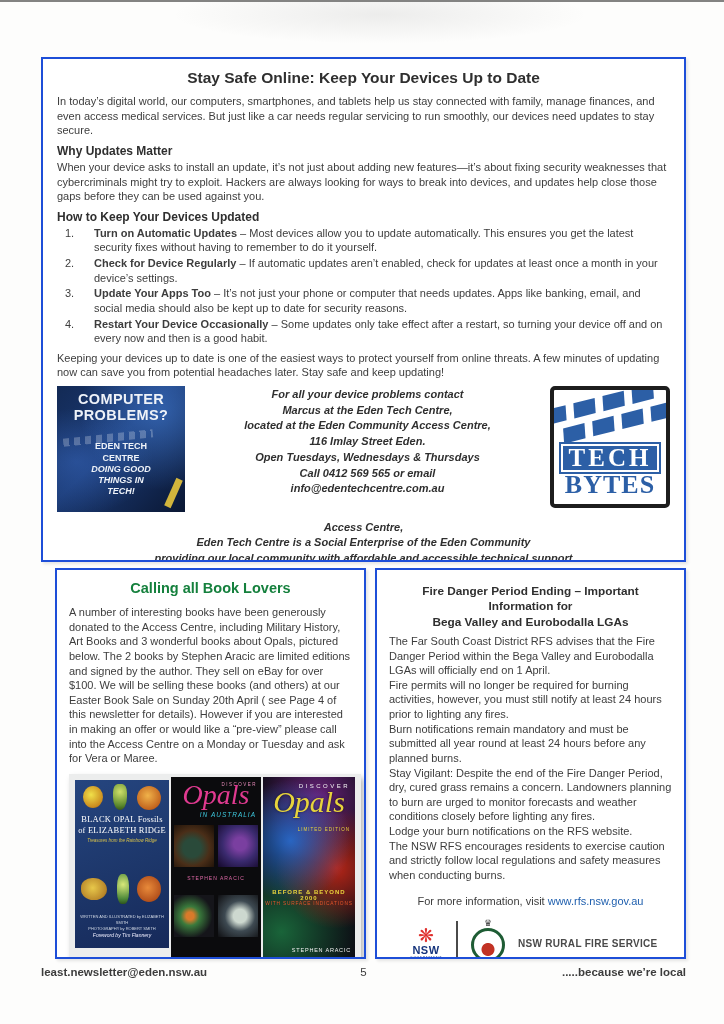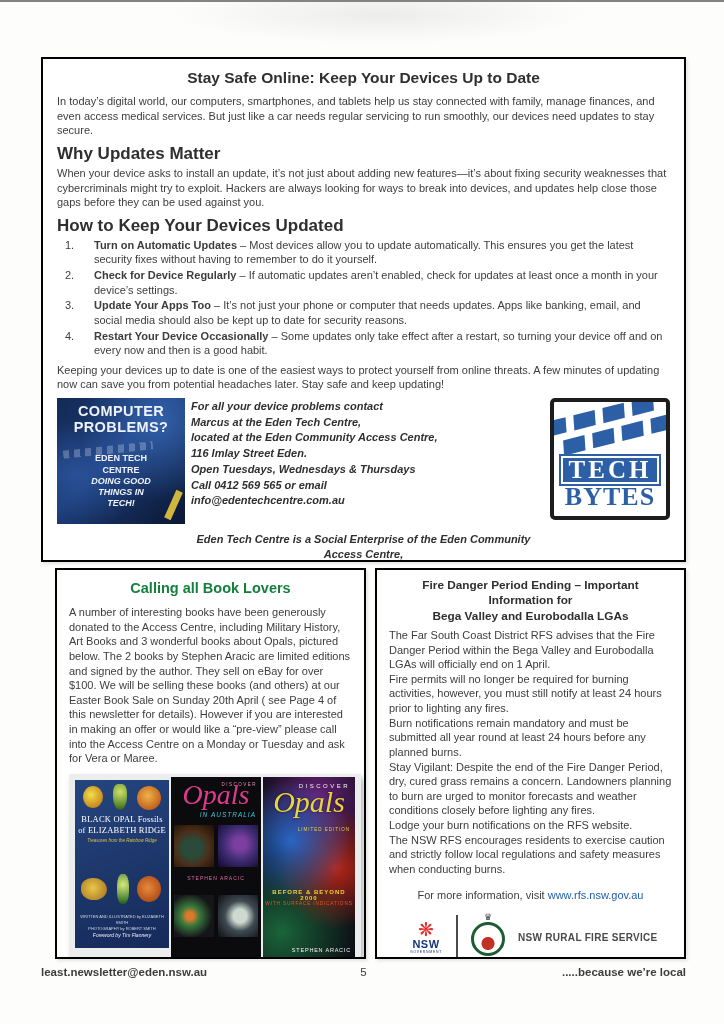--- a/index.html
+++ b/index.html
@@ -8,54 +8,54 @@
     background:#fdfdfc;
     font-family:"Liberation Sans", sans-serif;
     color:#3d3d3d;
     -webkit-font-smoothing:antialiased;
   }
   .scan-topline{position:absolute;top:0;left:0;right:0;height:2px;background:#5a5a5a;opacity:.75;}
   .scan-smudge{position:absolute;top:2px;left:170px;width:420px;height:42px;
     background:radial-gradient(ellipse at 50% 30%, rgba(90,90,90,.10), transparent 70%);}
   .box{
     position:absolute;box-sizing:border-box;background:#fff;
-    border:2px solid #000000;
+    border:2px solid #1d4ed8;
     box-shadow:2px 2px 3px rgba(0,0,0,.10);
     overflow:hidden;
   }
   
   .top-box{left:41px;top:57px;width:645px;height:505px;padding:8px 14px 4px 14px;}
   .article-title{font-size:15.5px;font-weight:bold;color:#2f2f2f;text-align:center;margin:2px 0 7px 0;}
   .body-text{font-size:11px;line-height:1.33;margin:0 0 6px 0;}
-  .sub-heading{font-size:17px;font-weight:bold;color:#2f2f2f;margin:2px 0 2px 0;}
+  .sub-heading{font-size:12px;font-weight:bold;color:#2f2f2f;margin:2px 0 2px 0;}
   .steps{margin:0 0 5px 0;padding:0;list-style:none;}
   .step{display:flex;font-size:11px;line-height:1.33;margin:0 0 1px 0;}
   .step .num{width:37px;flex:0 0 37px;padding-left:8px;box-sizing:border-box;}
   .step .step-body{flex:1;}
-  .media-row{display:flex;align-items:flex-start;gap:6px;margin-top:3px;height:128px;}
+  .media-row{display:flex;align-items:flex-start;gap:18px;margin-top:3px;height:128px;}
   
   .cp-img{
     width:128px;height:126px;flex:0 0 128px;position:relative;overflow:hidden;
     background:
       radial-gradient(ellipse at 80% 20%, rgba(70,130,220,.55), transparent 55%),
       radial-gradient(ellipse at 15% 60%, rgba(60,110,200,.45), transparent 50%),
       linear-gradient(135deg,#132a55 0%,#1b3a74 45%,#0a1733 100%);
     color:#eef2f8;text-align:center;
   }
   .cp-img .cp-big{font-size:14.5px;font-weight:bold;letter-spacing:.4px;line-height:1.08;}
   .cp-img .cp-top{padding-top:6px;}
   .cp-img .cp-small{font-size:9px;font-weight:bold;line-height:1.25;}
   .cp-img .cp-mid{margin-top:18px;}
   .cp-img .cp-italic{font-style:italic;}
   .cp-pencil{position:absolute;right:8px;bottom:4px;width:7px;height:30px;background:#d2b53c;transform:rotate(24deg);}
   .cp-keys{position:absolute;left:6px;top:48px;width:90px;height:8px;
     background:repeating-linear-gradient(90deg,rgba(255,255,255,.35) 0 6px,transparent 6px 11px);
     transform:rotate(-6deg);opacity:.7;}
   
-  .contact-block{flex:1;text-align:left;font-size:11px;font-weight:bold;font-style:italic;line-height:1.43;padding-top:1px;color:#2f2f2f;}
+  .contact-block{flex:1;text-align:center;font-size:11px;font-weight:bold;font-style:italic;line-height:1.43;padding-top:1px;color:#2f2f2f;}
   
   .tb-logo{width:120px;height:122px;flex:0 0 120px;position:relative;background:#fff;border:4px solid #1d1d1d;border-radius:5px;box-sizing:border-box;overflow:hidden;}
   .tb-stripes{position:absolute;top:2px;left:-8px;width:150px;transform:rotate(-14deg);}
   .stripe-row{display:flex;gap:8px;margin-bottom:7px;}
   .stripe-row.offset{margin-left:14px;}
   .stripe{width:22px;height:15px;background:#2c5fa6;transform:skewX(-10deg);}
   .tb-tech{
     position:absolute;left:5px;right:5px;top:52px;height:32px;background:#2c5fa6;
     color:#fff;font-family:"Liberation Serif", serif;font-weight:bold;font-size:25px;
     text-align:center;line-height:31px;letter-spacing:3px;
@@ -110,21 +110,21 @@
       radial-gradient(circle at 20% 85%, rgba(30,130,70,.75), transparent 45%),
       #0c0c14;}
   .c3-discover{position:absolute;right:5px;top:6px;font-size:6px;letter-spacing:2.5px;color:#f2f2f2;}
   .c3-opals{position:absolute;left:0;right:0;top:8px;font-family:"Liberation Serif", serif;font-style:italic;font-size:30px;text-align:center;color:#e8d43c;text-shadow:0 0 3px rgba(0,0,0,.6);}
   .c3-edition{position:absolute;right:5px;top:50px;font-size:4.5px;letter-spacing:1px;color:#e8d43c;}
   .c3-line1{position:absolute;left:0;right:0;top:112px;font-size:6px;font-weight:bold;letter-spacing:1px;text-align:center;color:#e8d43c;}
   .c3-line2{position:absolute;left:0;right:0;top:124px;font-size:4.8px;letter-spacing:.8px;text-align:center;color:#e2542a;}
   .c3-author{position:absolute;right:4px;bottom:6px;font-size:5.5px;letter-spacing:.8px;color:#f2f2f2;}
   
   .fire-box{left:375px;top:568px;width:311px;height:391px;padding:8px 12px 0 12px;}
-  .fire-title{font-size:11.8px;font-weight:bold;color:#2f2f2f;text-align:center;line-height:1.3;margin:0 0 4px 0;}
+  .fire-title{font-size:11.8px;font-weight:bold;color:#2f2f2f;text-align:center;line-height:1.3;margin:6px 0 4px 0;}
   .fire-title span{display:block;}
   .fire-p{font-size:11px;line-height:1.33;margin:0;}
   .more-info{font-size:11px;text-align:center;margin:12px 0 0 0;}
   .more-info .link{color:#1f5fae;font-weight:normal;text-decoration:none;cursor:pointer;margin-top:8px;}
   .rfs-logos{display:flex;align-items:center;gap:9px;margin:12px 0 0 16px;}
   .nsw-logo{text-align:center;width:42px;}
   .waratah{font-size:19px;line-height:16px;color:#e0312e;}
   .nsw-text{font-size:11px;font-weight:bold;color:#17357c;letter-spacing:.5px;line-height:1.1;}
   .gov-text{font-size:3.5px;color:#17357c;letter-spacing:.7px;}
   .logo-divider{width:2px;height:46px;background:#4a4a4a;}
@@ -218,22 +218,22 @@
           <div class="stripe"></div>
           <div class="stripe"></div>
         </div>
       </div>
       <div class="tb-tech">TECH</div>
       <div class="tb-bytes">BYTES</div>
     </div>
   </div>
 
   <div class="enterprise">
+    <div>Access Centre,</div>
     <div>Eden Tech Centre is  a Social Enterprise of the Eden Community</div>
-    <div>Access Centre,</div>
     <div>providing our local community with affordable and accessible technical support</div>
   </div>
 </section>
 
 <section class="box books-box">
   <h2 class="box-title">Calling all Book Lovers</h2>
   <p class="books-body">A number of interesting books have been generously donated to the Access Centre, including Military History, Art Books and 3 wonderful books about Opals, pictured below. The 2 books by Stephen Aracic are limited editions and signed by the author. They sell on eBay for over $100. We will be selling these books (and others) at our Easter Book Sale on Sunday 20th April ( see Page 4 of this newsletter for details). However if you are interested in making an offer  or would like a “pre-view”  please call into the Access Centre on a Monday or Tuesday and ask for Vera or Maree.</p>
 
   <div class="covers">
     <div class="cover cover1">

